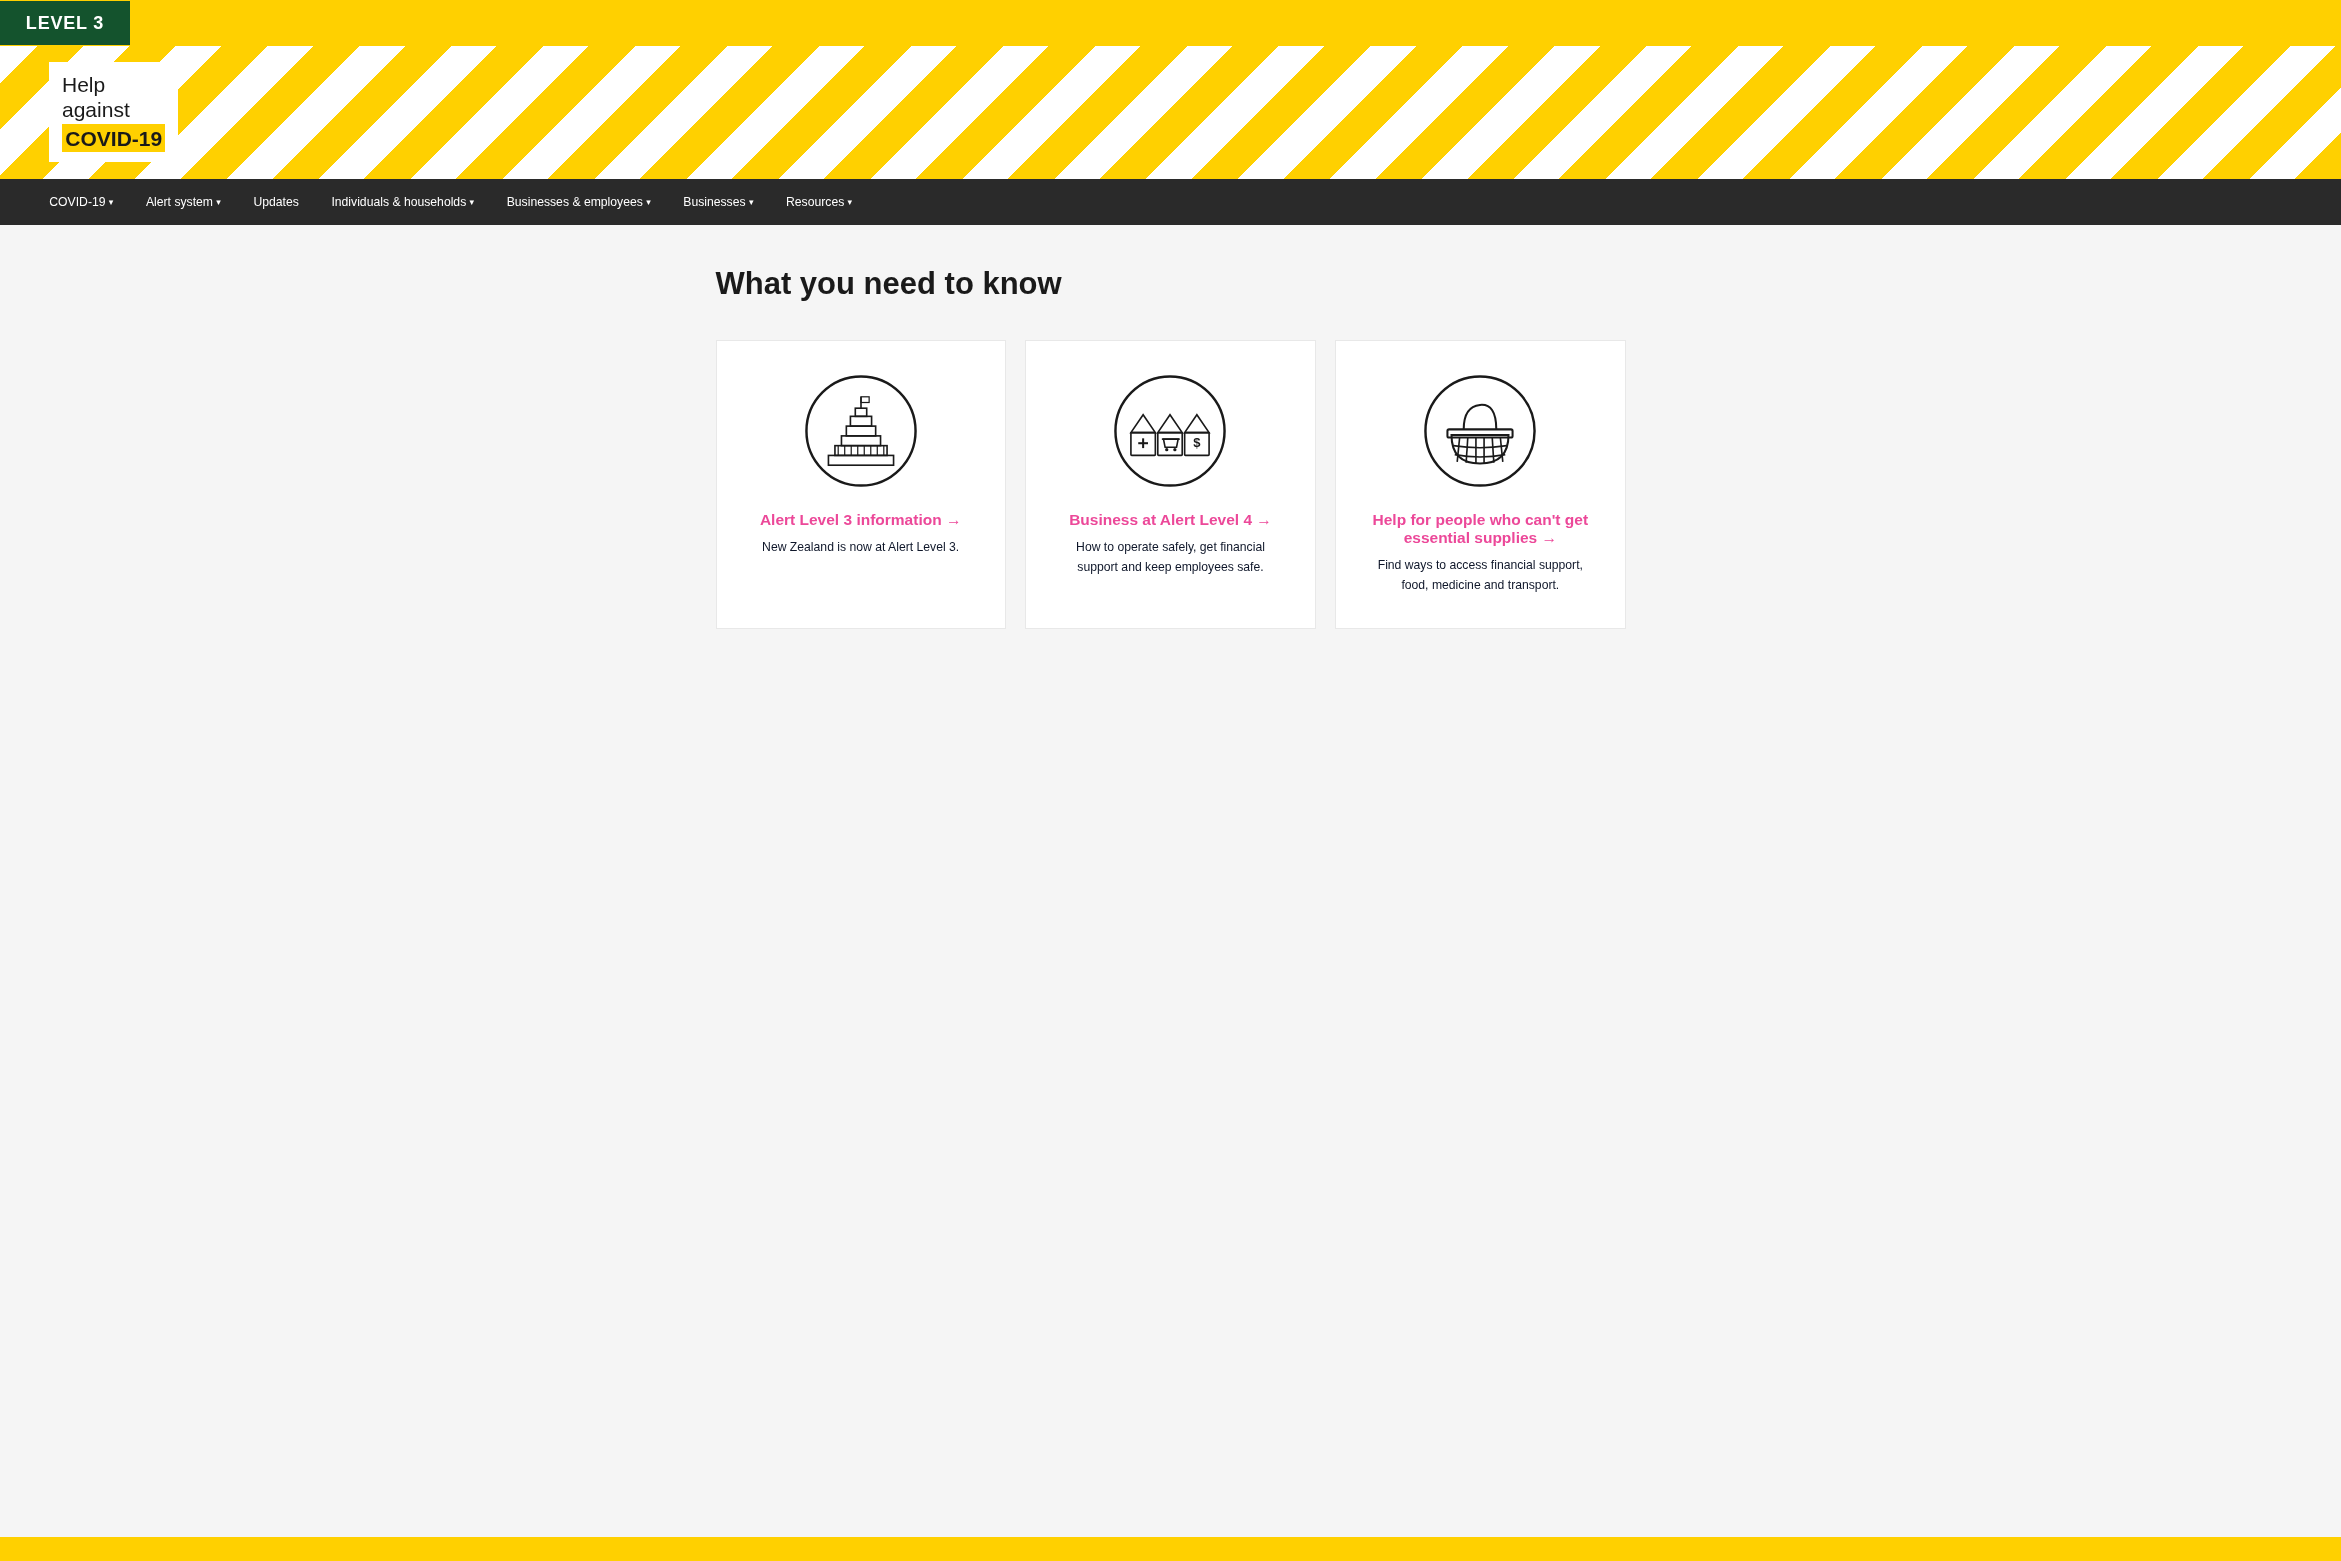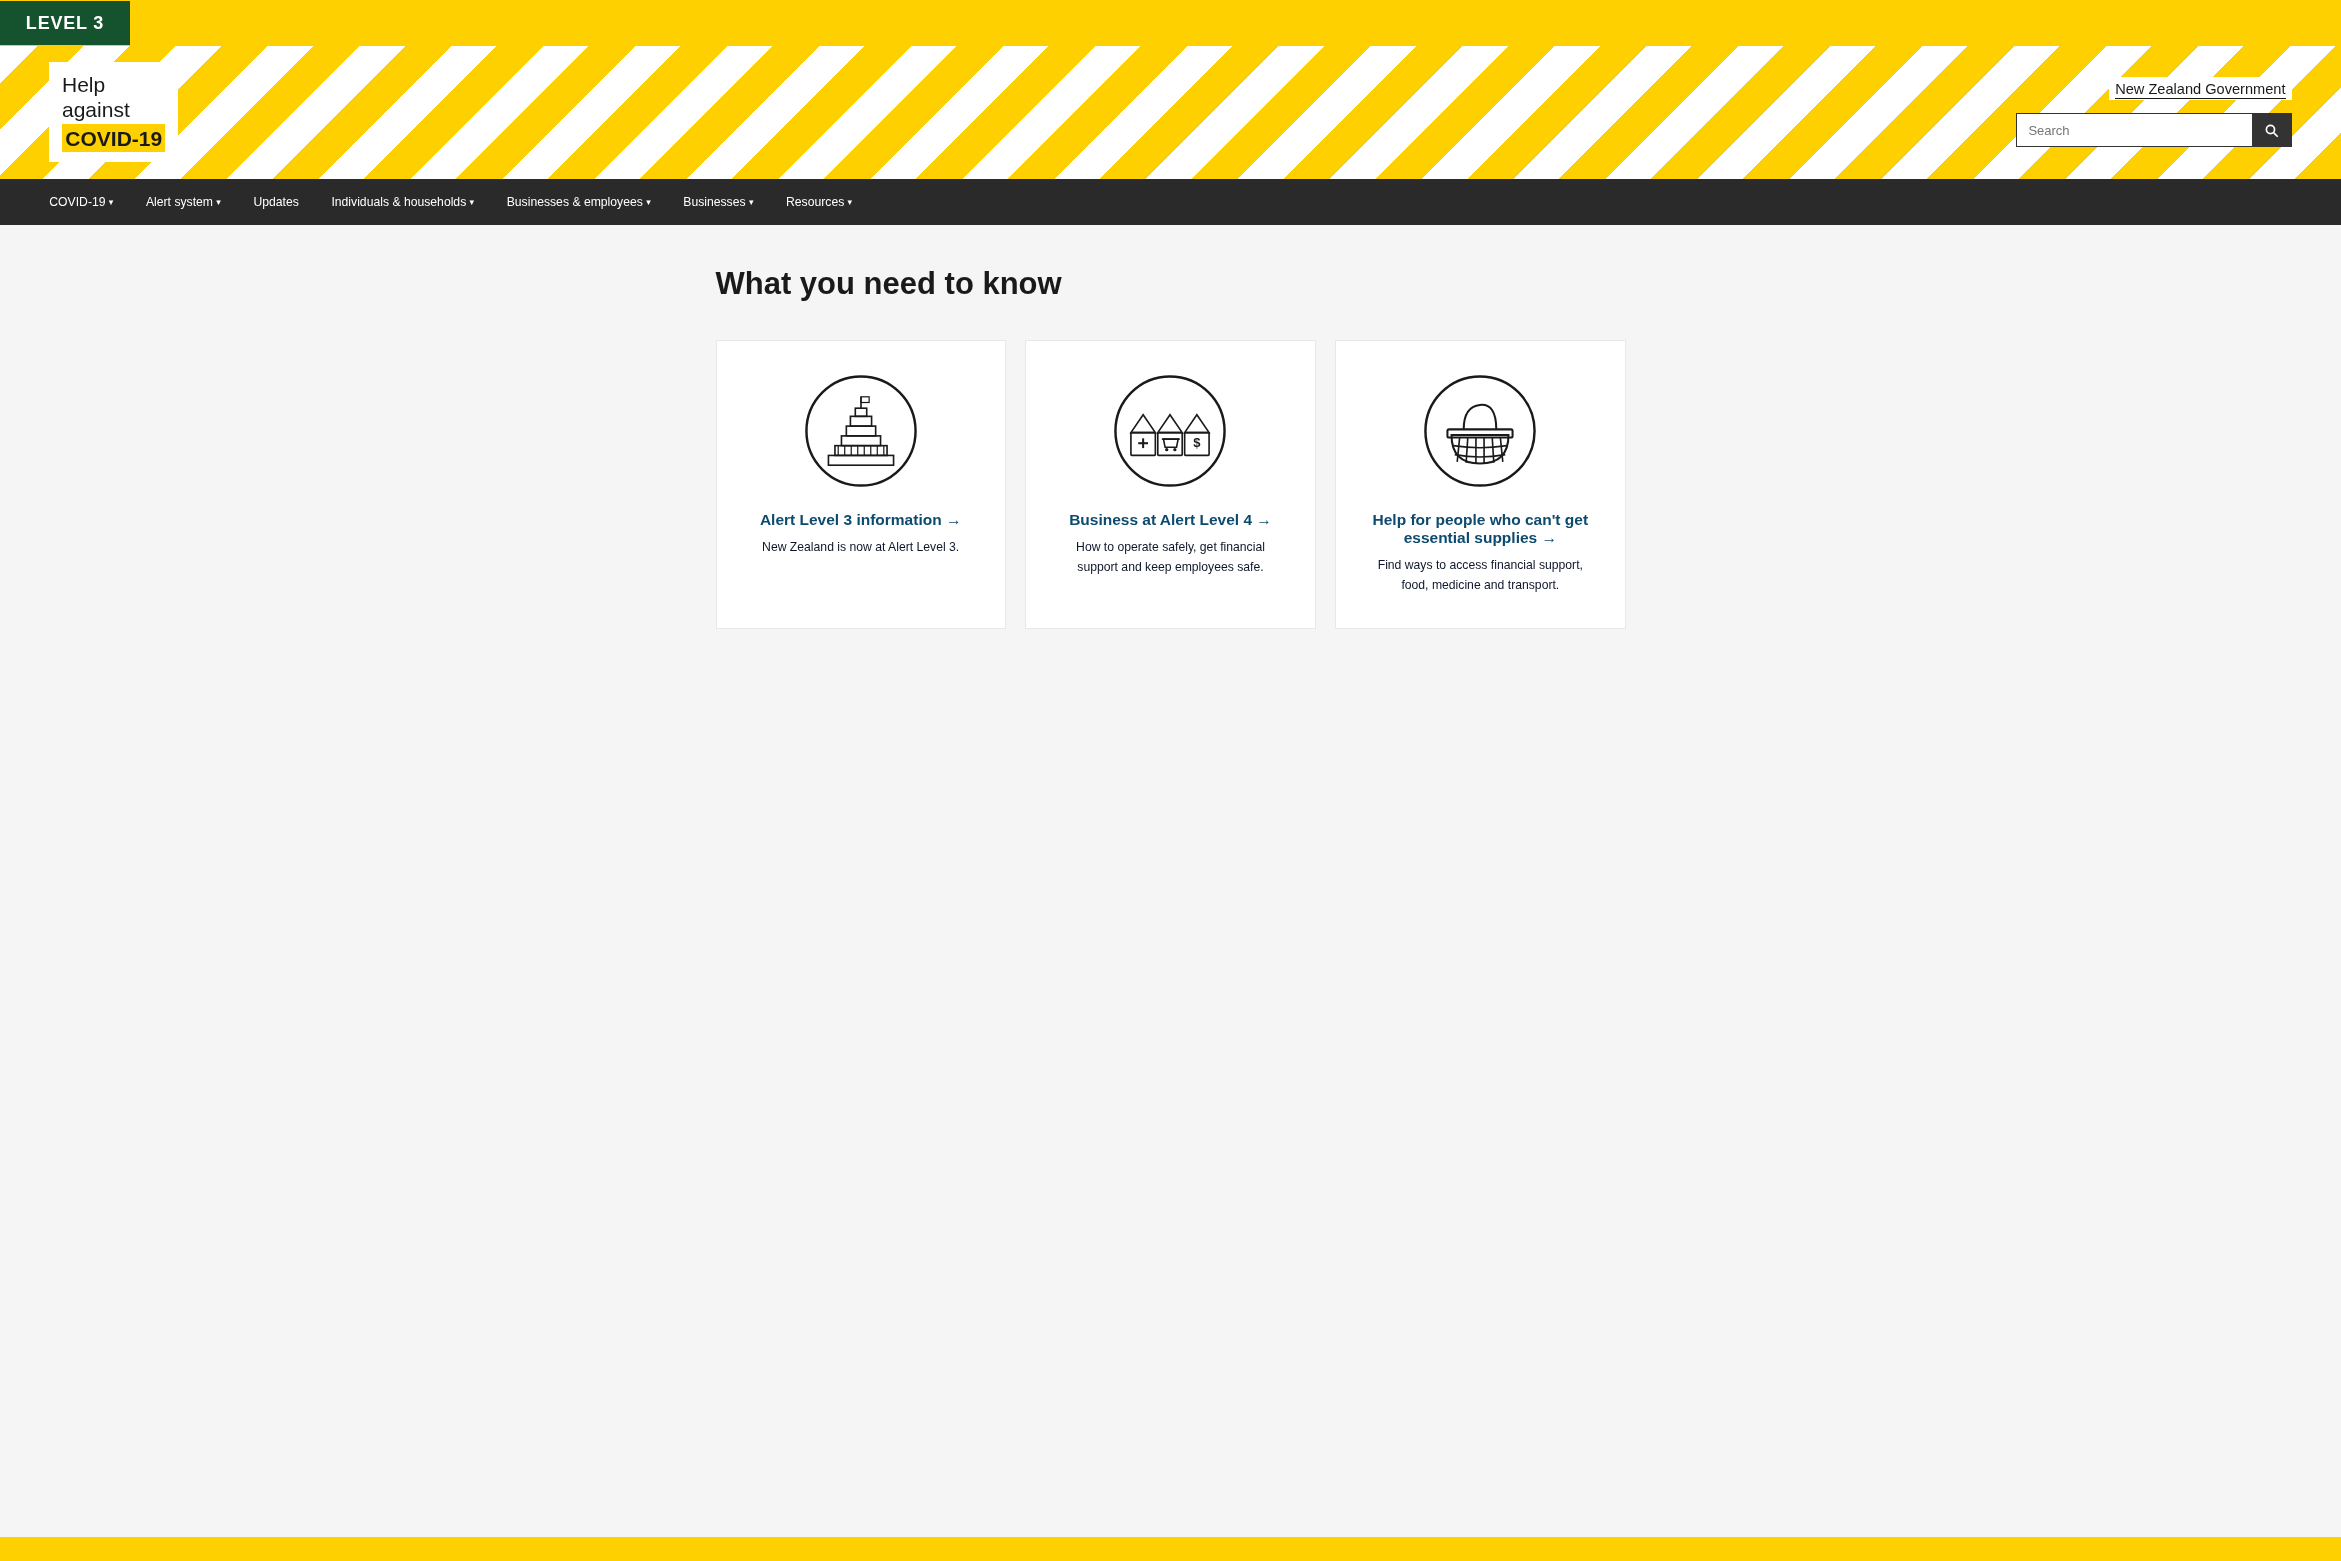--- a/index.html
+++ b/index.html
@@ -189,21 +189,21 @@
 
     .card-icon {
       width: 114px;
       height: 114px;
       margin-bottom: 23px;
     }
 
     .card-title {
       font-size: 15.5px;
       font-weight: 700;
-      color: #0c4a6e;
+      color: #ec4899;
       margin-bottom: 9.8px;
     }
 
     .card-desc {
       font-size: 12.2px;
       color: #0f172a;
       line-height: 1.6;
     }
 
     
@@ -229,33 +229,20 @@
   <div class="header-left">
     <div class="logo-container">
       <div class="logo-text">
         <span>Help</span><br>
         <span>against</span><br>
         <span class="covid">COVID-19</span>
       </div>
     </div>
   </div>
 
-  <div class="header-right">
-    <div class="nz-gov-logo">
-      <span>New Zealand Government</span>
-    </div>
-    <div class="search-box">
-      <input class="search-input" type="text" placeholder="Search" style="">
-      <button class="search-btn">
-        <svg width="16.3" height="16.3" viewBox="0 0 24 24" fill="white">
-          <path d="M21 21l-4.35-4.35M17 11A6 6 0 1 1 5 11a6 6 0 0 1 12 0z" stroke="white" stroke-width="2.5" fill="none" stroke-linecap="round"></path>
-        </svg>
-      </button>
-    </div>
-  </div>
 </div>
 
 <nav class="nav">
   <div class="nav-item">
     <span>COVID-19</span>
     <span class="nav-arrow">▾</span>
   </div>
   <div class="nav-item">
     <span>Alert system</span>
     <span class="nav-arrow">▾</span>

